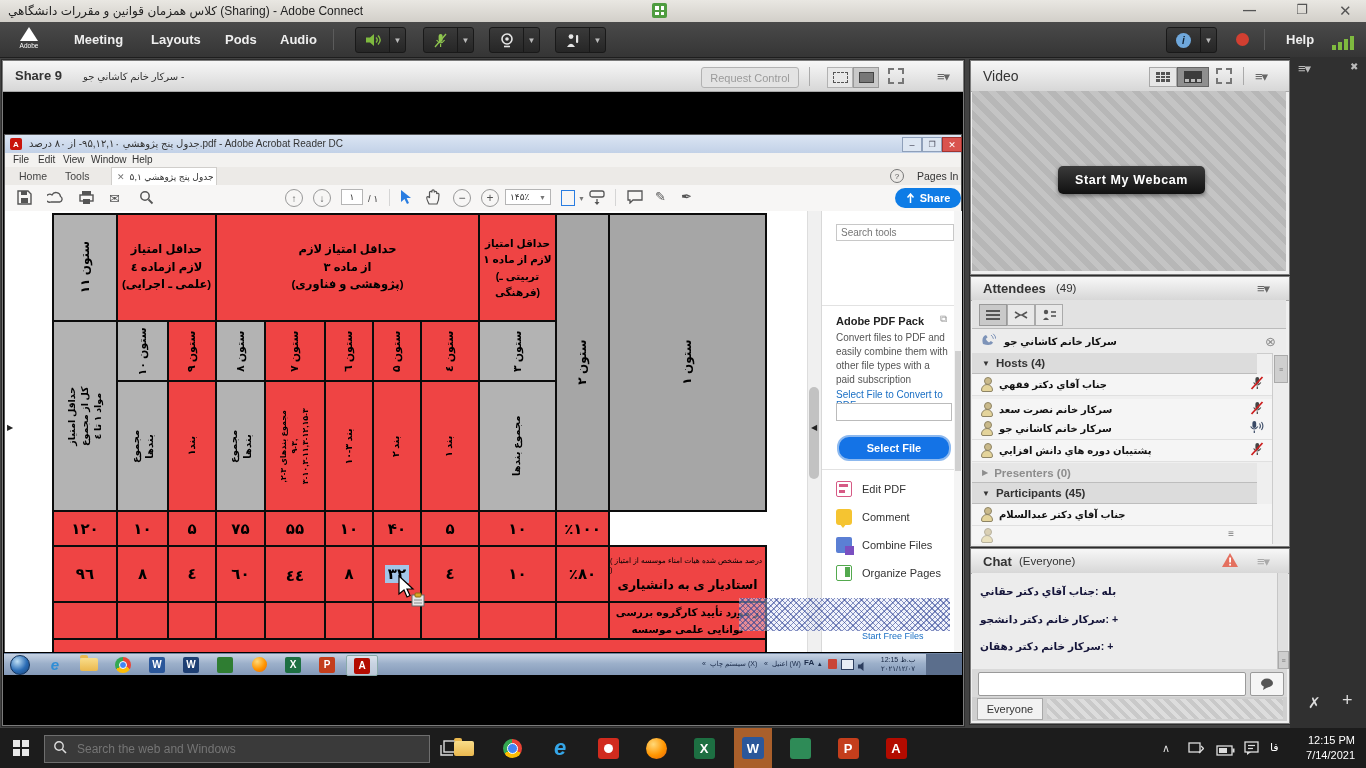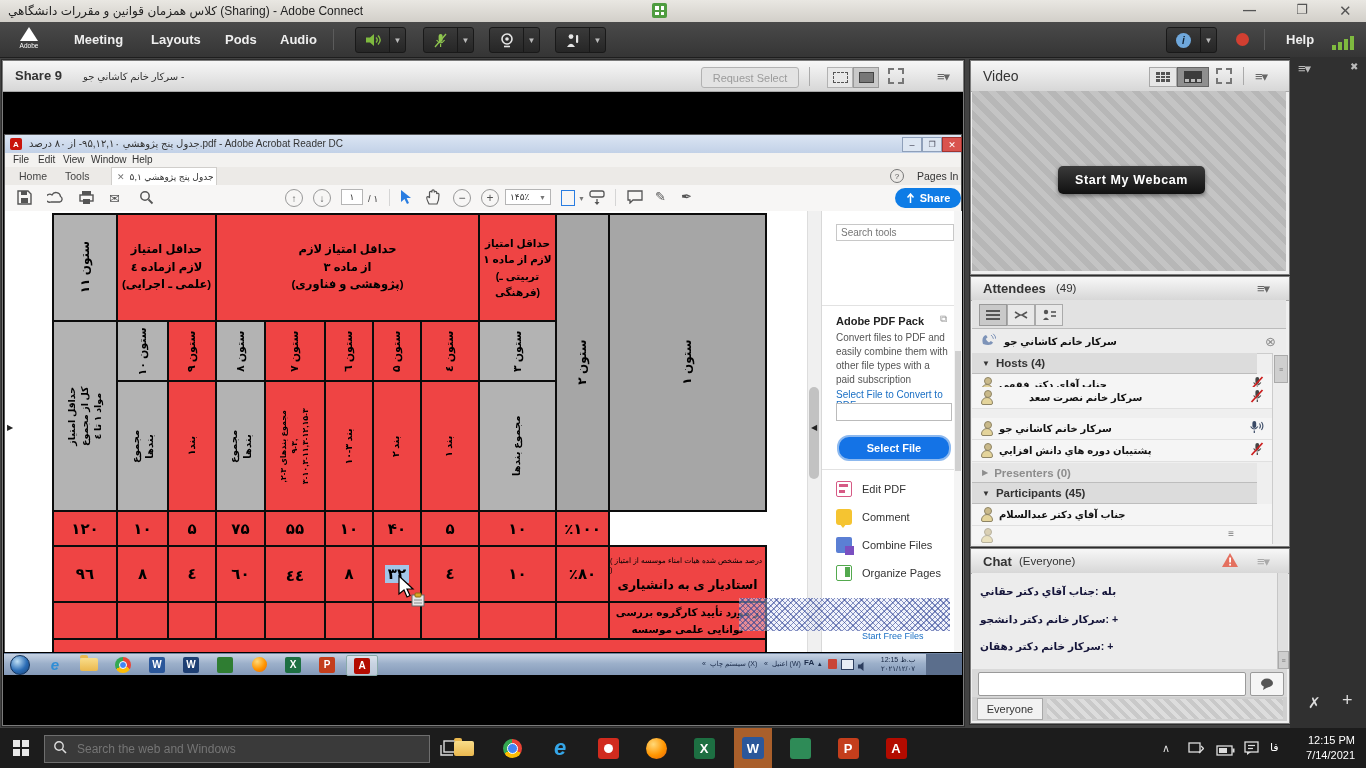--- a/index.html
+++ b/index.html
@@ -144,21 +144,21 @@
         <i style="width:4px;height:8px;background:#7fba3f;"></i>
         <i style="width:4px;height:11px;background:#7fba3f;"></i>
         <i style="width:4px;height:14px;background:#7fba3f;"></i>
     </span>
   </div>
 
   <div class="pod" style="left:2px;top:60px;width:960px;height:664px;background:#000;">
     <div class="podh" style="height:30px;">
       <span class="abs" style="left:12px;top:7px;font-size:13px;font-weight:bold;">Share 9</span>
       <span class="abs" style="left:80px;top:10px;font-size:10px;direction:rtl;">- سركار خانم كاشاني جو</span>
-      <span class="abs fxc" style="left:698px;top:6px;width:96px;height:19px;background:#e3e3e3;border:1px solid #b2b2b2;border-radius:3px;color:#9b9b9b;font-size:11px;">Request Select</span>
+      <span class="abs fxc" style="left:698px;top:6px;width:96px;height:19px;background:#e3e3e3;border:1px solid #b2b2b2;border-radius:3px;color:#9b9b9b;font-size:11px;">Request Control</span>
       <div class="vsep" style="left:806px;top:6px;height:19px;"></div>
       <span class="abs fxc" style="left:824px;top:6px;width:24px;height:19px;border:1px solid #b2b2b2;background:#e8e8e8;">
           <i style="width:13px;height:9px;border:1px dashed #555;"></i>
         </span>
       <span class="abs fxc" style="left:850px;top:6px;width:24px;height:19px;border:1px solid #9a9a9a;background:#c9c9c9;">
           <i style="width:13px;height:9px;border:1px solid #444;background:#777;"></i>
         </span>
       <span class="abs" style="left:884px;top:6px;">
         <svg width="18" height="18">
             <path d="M2 7 V2 h5 M11 2 h5 v5 M16 11 v5 h-5 M7 16 H2 v-5" stroke="#777" stroke-width="2" fill="none"></path>
@@ -616,21 +616,21 @@
     <div class="arow" style="top:97px;">
       <span class="avatar"></span>
       <span class="aname">جناب آقاي دكتر فقهي</span>
       <span style="margin-left:auto;margin-right:8px;"><svg width="14" height="14">
             <rect x="5.4" y="1" width="3.8" height="7" rx="1.9" fill="#444"></rect>
             <path d="M3.6 6.5 q3.6 5 7.2 0" stroke="#444" fill="none" stroke-width="1.2"></path>
             <line x1="7.3" y1="10.5" x2="7.3" y2="13" stroke="#444" stroke-width="1.2"></line>
             <line x1="1.5" y1="13" x2="12.5" y2="1" stroke="#cc2020" stroke-width="1.8"></line>
           </svg></span>
     </div>
-    <div class="arow" style="top:110px;gap:30px;">
+    <div class="arow" style="top:122px;">
       <span class="avatar"></span>
       <span class="aname" style="filter:blur(.4px);">سركار خانم نصرت سعد</span>
       <span style="margin-left:auto;margin-right:8px;"><svg width="14" height="14">
             <rect x="5.4" y="1" width="3.8" height="7" rx="1.9" fill="#444"></rect>
             <path d="M3.6 6.5 q3.6 5 7.2 0" stroke="#444" fill="none" stroke-width="1.2"></path>
             <line x1="7.3" y1="10.5" x2="7.3" y2="13" stroke="#444" stroke-width="1.2"></line>
             <line x1="1.5" y1="13" x2="12.5" y2="1" stroke="#cc2020" stroke-width="1.8"></line>
           </svg></span>
     </div>
     <div class="arow" style="top:141px;">

